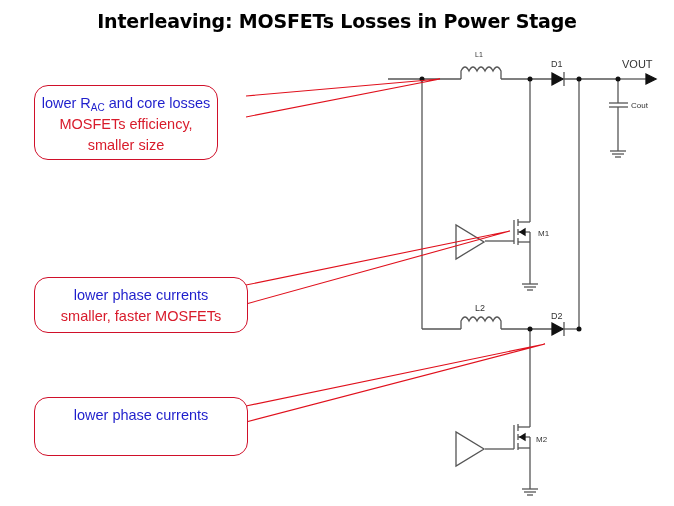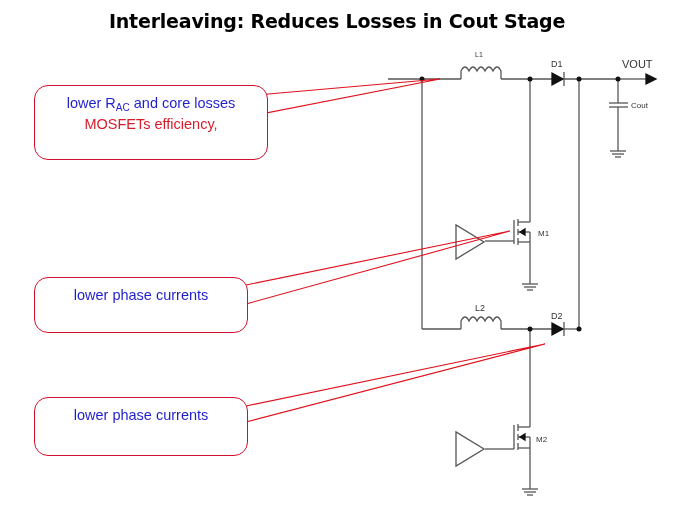--- a/index.html
+++ b/index.html
@@ -13,21 +13,21 @@
                background: #fff; text-align: center; font-family: "Liberation Sans", sans-serif;
                font-size: 14.5px; line-height: 21px; box-sizing: border-box; }
     .blue { color: #1f1fcc; }
     .red { color: #d81b2b; }
     sub { font-size: 10px; vertical-align: -3px; line-height: 0; }
     .lbl { font-family: "Liberation Sans", sans-serif; fill: #333; }
   </style>
 </head>
 <body>
 
-<div class="title">Interleaving: Reduces Losses in Cout Stage</div>
+<div class="title">Interleaving: MOSFETs Losses in Power Stage</div>
 
 <svg class="schem" width="674" height="506" viewBox="0 0 674 506">
   <g stroke="#555" stroke-width="1.3" fill="none">
 
     <line x1="388" y1="79" x2="461" y2="79"></line>
 
     <path d="M461 79 L461 71 Q465 63 469 71 Q473 63 477 71 Q481 63 485 71 Q489 63 493 71 Q497 63 501 71 L501 79"></path>
     <line x1="501" y1="79" x2="552" y2="79"></line>
 
     <polygon points="552,73 552,85 563,79" fill="#111" stroke="#111"></polygon>
@@ -115,26 +115,28 @@
   <text class="lbl" x="551" y="319" font-size="9">D2</text>
   <text class="lbl" x="536" y="442" font-size="8">M2</text>
 
   <g stroke="#e0101c" stroke-width="1.1" fill="none">
     <path d="M246 96 L440 79 L246 117"></path>
     <path d="M246 285 L510 231 L246 304"></path>
     <path d="M246 406 L545 344 L246 422"></path>
   </g>
 </svg>
 
-<div class="callout" style="left:34px; top:85px; width:234px; height:75px; padding-top:7px;">
+<div class="callout" style="left:34px; top:85px; width:184px; height:75px; padding-top:7px;">
   <div class="blue">
     <span>lower R</span><sub>AC</sub><span> and core losses</span>
   </div>
   <div class="red">MOSFETs efficiency,</div>
+  <div class="red">smaller size</div>
 </div>
 
 <div class="callout" style="left:34px; top:277px; width:214px; height:56px; padding-top:7px;">
   <div class="blue">lower phase currents</div>
+  <div class="red">smaller, faster MOSFETs</div>
 </div>
 
 <div class="callout" style="left:34px; top:397px; width:214px; height:59px; padding-top:7px;">
   <div class="blue">lower phase currents</div>
 </div>
 
 </body></html>

